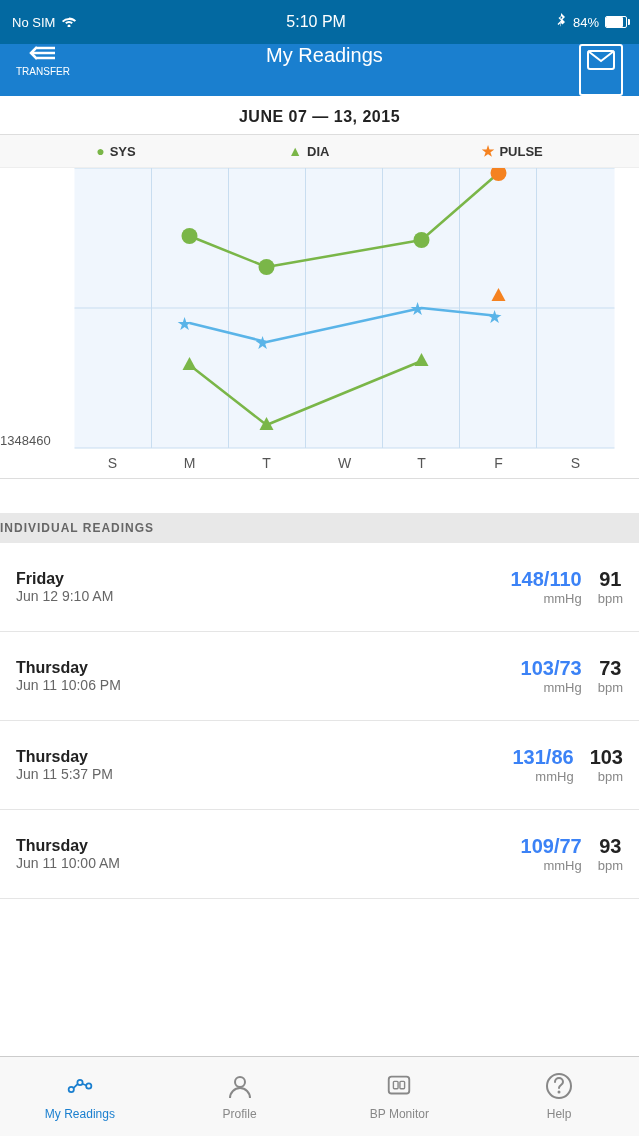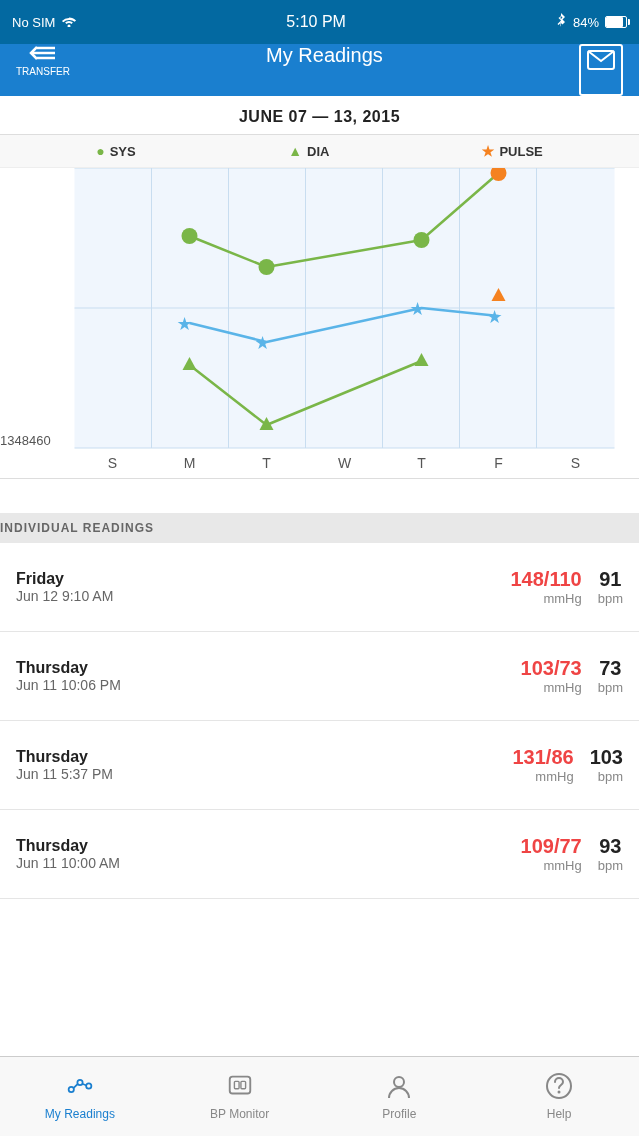--- a/index.html
+++ b/index.html
@@ -134,21 +134,21 @@
       align-items: center;
       padding: 25px 16px;
       border-bottom: 1px solid #e5e5e5;
       justify-content: space-between;
     }
     .reading-left {}
     .reading-day { font-size: 16px; font-weight: 700; color: #222; }
     .reading-date { font-size: 14px; color: #666; }
     .reading-right { display: flex; align-items: center; gap: 16px; }
     .reading-bp { text-align: right; }
-    .reading-bp-val { font-size: 20px; font-weight: 700; color: #ef4444; }
+    .reading-bp-val { font-size: 20px; font-weight: 700; color: #3b82f6; }
     .reading-unit { font-size: 13px; color: #888; text-align: right; }
     .reading-pulse { text-align: center; }
     .reading-pulse-val { font-size: 20px; font-weight: 700; color: #222; }
 
     
     .bottom-bar {
       position: absolute;
       bottom: 0; left: 0; right: 0;
       height: 80px;
       background: #f8f8f8;
@@ -382,42 +382,42 @@
         <circle cx="26" cy="14" r="3" stroke="#1a7fcf" stroke-width="2" fill="none"></circle>
         <line x1="8.5" y1="16.5" x2="13.5" y2="11.5" stroke="#1a7fcf" stroke-width="2"></line>
         <line x1="18.5" y1="11.5" x2="23.5" y2="13.5" stroke="#1a7fcf" stroke-width="2"></line>
       </svg>
     </span>
     <span style="color:#1a7fcf;">My Readings</span>
   </div>
 
   <div class="bottom-tab">
     <span>
+      <svg width="28" height="28" viewBox="0 0 28 28" fill="none">
+        <circle cx="14" cy="10" r="5" stroke="#888" stroke-width="2"></circle>
+        <path d="M4 26c0-5.52 4.48-10 10-10s10 4.48 10 10" stroke="#888" stroke-width="2" fill="none"></path>
+      </svg>
+    </span>
+    <span>Profile</span>
+  </div>
+
+  <div class="bottom-tab">
+    <span>
       <svg width="30" height="28" viewBox="0 0 30 28" fill="none">
         <rect x="4" y="4" width="22" height="18" rx="3" stroke="#888" stroke-width="2"></rect>
         <rect x="9" y="9" width="5" height="8" rx="1" stroke="#888" stroke-width="1.5"></rect>
         <rect x="16" y="9" width="5" height="8" rx="1" stroke="#888" stroke-width="1.5"></rect>
       </svg>
     </span>
     <span>BP Monitor</span>
   </div>
 
   <div class="bottom-tab">
     <span>
       <svg width="28" height="28" viewBox="0 0 28 28" fill="none">
-        <circle cx="14" cy="10" r="5" stroke="#888" stroke-width="2"></circle>
-        <path d="M4 26c0-5.52 4.48-10 10-10s10 4.48 10 10" stroke="#888" stroke-width="2" fill="none"></path>
-      </svg>
-    </span>
-    <span>Profile</span>
-  </div>
-
-  <div class="bottom-tab">
-    <span>
-      <svg width="28" height="28" viewBox="0 0 28 28" fill="none">
         <circle cx="14" cy="14" r="12" stroke="#888" stroke-width="2"></circle>
         <circle cx="14" cy="20" r="1.5" fill="#888"></circle>
         <path d="M10 10a4 4 0 0 1 8 0c0 3-4 3-4 6" stroke="#888" stroke-width="2" fill="none" stroke-linecap="round"></path>
       </svg>
     </span>
     <span>Help</span>
   </div>
 </div>
 
 </body></html>

